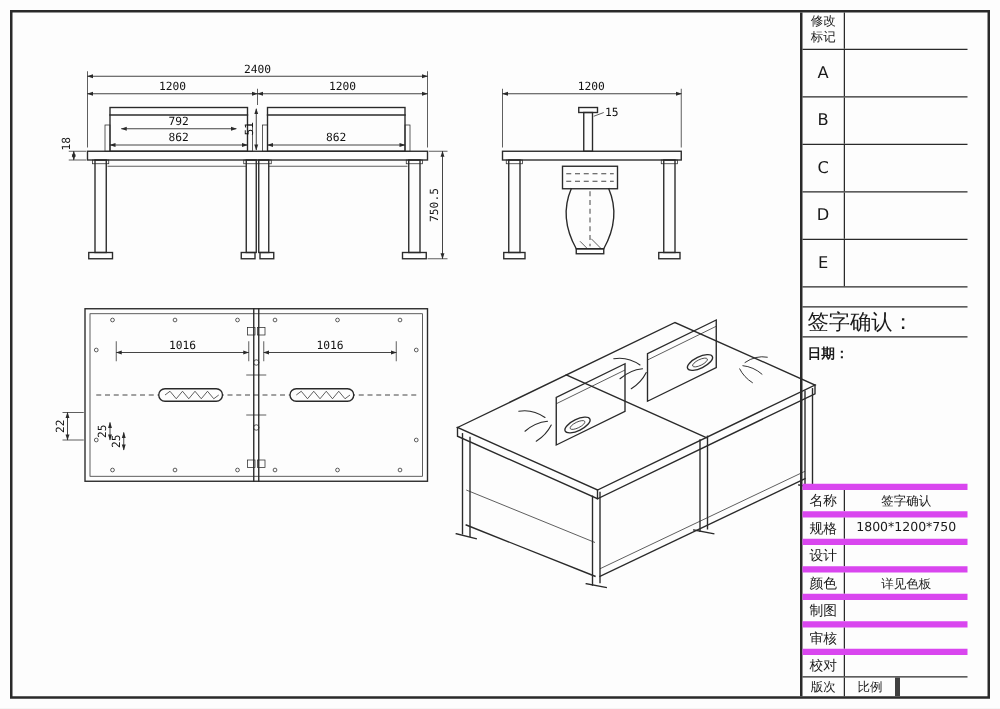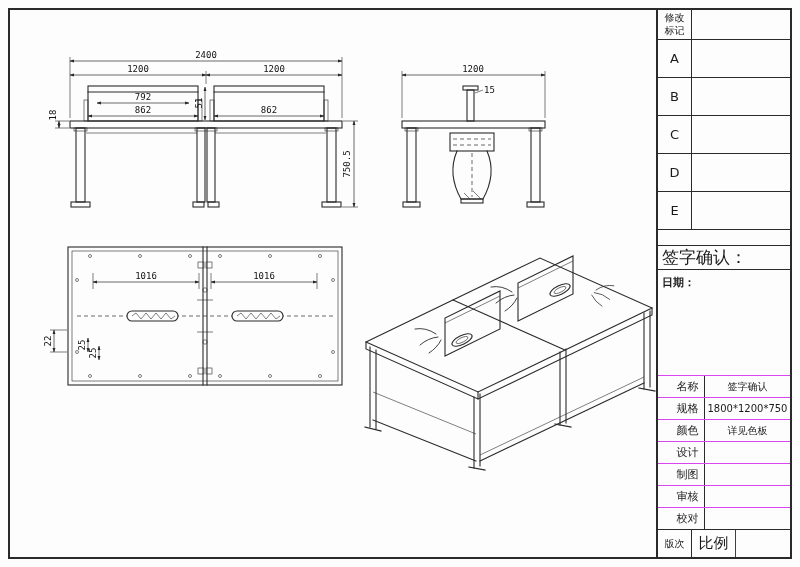--- a/index.html
+++ b/index.html
@@ -1,39 +1,39 @@
 <!DOCTYPE html>
 <html><head>
 <meta charset="utf-8">
 <style>
   html,body{margin:0;padding:0;background:#e9e9e9;}
   .page{position:relative;width:800px;height:567px;background:#fdfdfd;font-family:"DejaVu Sans",sans-serif;color:#1a1a1a;overflow:hidden;}
   .frame{position:absolute;left:8px;top:8px;right:8px;bottom:8px;border:2px solid #2a2a2a;}
   .drawing{position:absolute;left:10px;top:10px;width:646px;height:547px;}
 
   
-  .tb{position:absolute;top:10px;right:10px;bottom:10px;width:134px;border-left:2px solid #2a2a2a;display:flex;flex-direction:column;}
+  .tb{position:absolute;top:10px;right:26px;bottom:10px;width:134px;border-left:2px solid #2a2a2a;display:flex;flex-direction:column;}
   .tb, .tb *{box-sizing:border-box;}
   .row{display:flex;flex:0 0 auto;border-bottom:1px solid #2a2a2a;}
   .labelcol{flex:0 0 34px;border-right:1px solid #2a2a2a;display:flex;flex-direction:column;align-items:center;justify-content:center;text-align:center;}
   .fillcell{flex:1 1 auto;display:flex;align-items:center;justify-content:center;overflow:hidden;white-space:nowrap;}
   .hdr{height:30px;}
   .hdr .labelcol{font-size:10px;line-height:1.25;}
   .hdr .fillcell{font-size:11px;letter-spacing:2px;}
   .rev{height:38px;}
   .rev .labelcol{font-size:13px;}
   .spacer{height:16px;border-bottom:1px solid #2a2a2a;}
   .sig{height:24px;font-size:17px;display:flex;align-items:center;padding-left:4px;}
   .date{flex:1 1 auto;font-size:11px;padding:5px 4px;font-weight:bold;}
-  .row.field{height:22px;border-bottom:none;border-top:1px solid #d946ef;padding-left:13px;}
+  .row.field{height:22px;border-bottom:none;border-top:5px solid #d946ef;}
   .row.field .labelcol{font-size:11px;}
   .row.field .fillcell{font-size:10px;}
-  .row.footer{height:28px;border-bottom:none;border-top:1px solid #2a2a2a;}
+  .row.footer{height:16px;border-bottom:none;border-top:1px solid #2a2a2a;}
   .fcell{flex:0 0 34px;border-right:1px solid #2a2a2a;display:flex;align-items:center;justify-content:center;font-size:10px;}
-  .fcell2{flex:0 0 44px;border-right:1px solid #404040;display:flex;align-items:center;justify-content:center;font-size:15px;font-family:Liberation Serif, serif;}
+  .fcell2{flex:0 0 44px;border-right:4px solid #404040;display:flex;align-items:center;justify-content:center;font-size:10px;font-family:Liberation Serif, serif;}
   .ffill{flex:1 1 auto;}
 
   
   .ln{stroke:#2a2a2a;stroke-width:1.1;fill:none;stroke-linecap:square;}
   .tn{stroke:#2a2a2a;stroke-width:0.6;fill:none;}
   .dim{stroke:#2a2a2a;stroke-width:0.7;fill:none;marker-start:url(#arr);marker-end:url(#arr);}
   .dsh{stroke:#2a2a2a;stroke-width:0.7;fill:none;stroke-dasharray:4 3;}
   .wfill{fill:#fdfdfd;}
   .sqg path{fill:none;stroke:#2a2a2a;stroke-width:0.9;stroke-linecap:round;}
   text.d{font-family:"DejaVu Sans Mono",monospace;font-size:9px;fill:#111;stroke:none;}
@@ -278,26 +278,26 @@
 
     <div class="row field">
       <div class="labelcol">名称</div>
       <div class="fillcell">签字确认</div>
     </div>
     <div class="row field">
       <div class="labelcol">规格</div>
       <div class="fillcell">1800*1200*750</div>
     </div>
     <div class="row field">
+      <div class="labelcol">设计</div>
+      <div class="fillcell"></div>
+    </div>
+    <div class="row field">
       <div class="labelcol">颜色</div>
       <div class="fillcell">详见色板</div>
-    </div>
-    <div class="row field">
-      <div class="labelcol">设计</div>
-      <div class="fillcell"></div>
     </div>
     <div class="row field">
       <div class="labelcol">制图</div>
     </div>
     <div class="row field">
       <div class="labelcol">审核</div>
       <div class="fillcell"></div>
     </div>
     <div class="row field">
       <div class="labelcol">校对</div>

